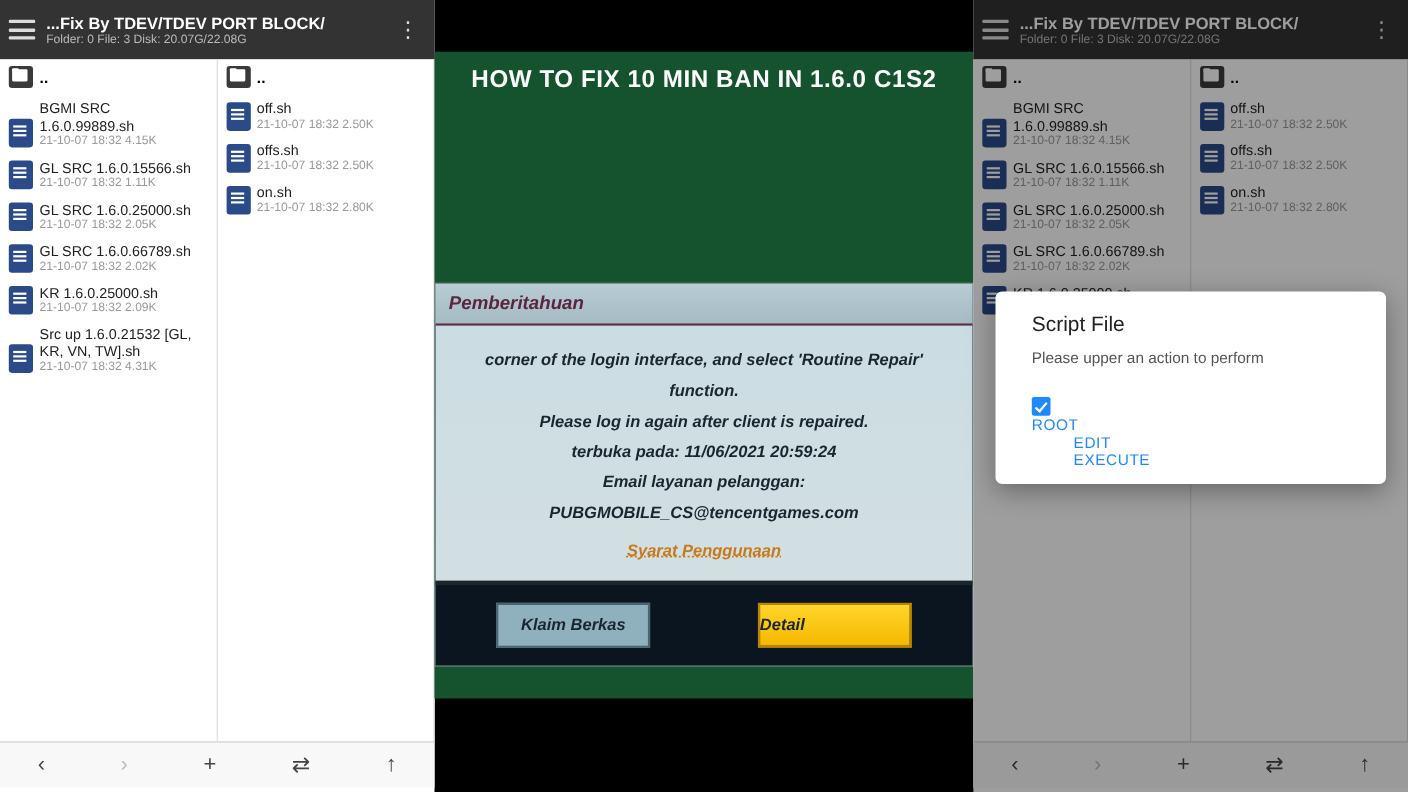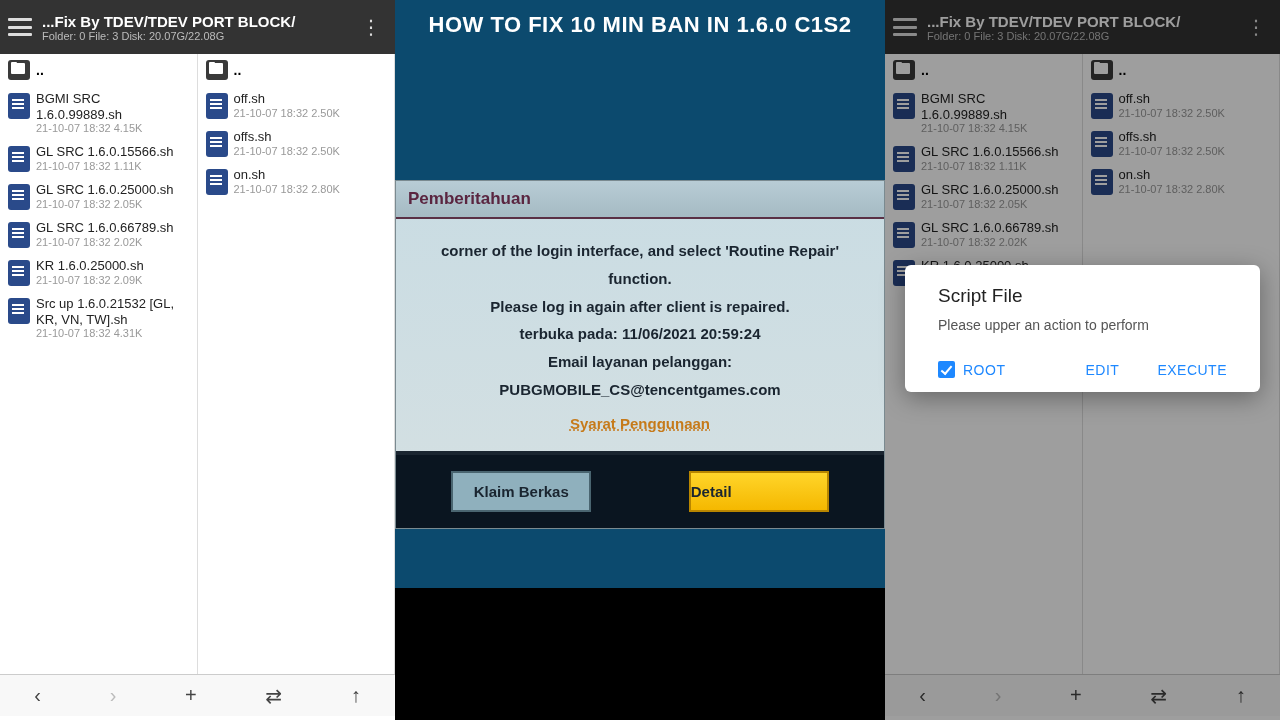--- a/index.html
+++ b/index.html
@@ -1,74 +1,74 @@
 <!DOCTYPE html>
 <html><head>
 <meta charset="utf-8">
 <style>
 * { margin: 0; padding: 0; box-sizing: border-box; font-family: Arial, sans-serif; }
 body { width: 1280px; height: 720px; display: flex; background: #000; overflow: hidden; }
 
 
 .panel { position: relative; }
 .left-panel { width: 395px; height: 720px; background: #fff; }
-.mid-panel { width: 490px; height: 588px; background: #0c4a6e; position: relative; }
+.mid-panel { width: 490px; height: 588px; background: #14532d; position: relative; margin-top: 47px; }
 .right-panel { width: 395px; height: 720px; background: #fff; position: relative; }
 
 
 .fm-header { background: #333; color: #fff; height: 54px; display: flex; align-items: center; padding: 0 8px; }
 .hamburger { width: 24px; height: 18px; display: flex; flex-direction: column; justify-content: space-between; margin-right: 10px; cursor: pointer; }
 .hamburger span { height: 3px; background: #ddd; border-radius: 1px; }
 .fm-title-wrap { flex: 1; }
 .fm-title { font-size: 15px; font-weight: bold; white-space: nowrap; overflow: hidden; text-overflow: ellipsis; }
 .fm-sub { font-size: 11px; color: #bbb; }
 .more-icon { font-size: 20px; color: #ddd; padding: 0 6px; cursor: pointer; }
 
 
 .fm-body { display: flex; height: 620px; background: #fff; }
 .fm-col { flex: 1; border-right: 1px solid #ddd; overflow: hidden; }
 .fm-updir { display: flex; align-items: center; padding: 6px 8px; gap: 6px; }
 .folder-ic { width: 22px; height: 20px; background: #3a3a3a; border-radius: 3px; position: relative; }
 .folder-ic::before { content: ""; position: absolute; top: 3px; left: 3px; width: 14px; height: 11px; background: #fff; border-radius: 1px; }
 .folder-ic::after { content: ""; position: absolute; top: 2px; left: 3px; width: 6px; height: 3px; background: #fff; border-radius: 1px 1px 0 0; }
 .updots { font-size: 14px; font-weight: bold; }
 
-.file-row { display: flex; align-items: flex-start; padding: 5px 8px; gap: 6px; cursor: pointer; }
+.file-row { display: flex; align-items: flex-end; padding: 5px 8px; gap: 6px; cursor: pointer; }
 .file-ic { width: 22px; height: 26px; background: #2a4a8a; border-radius: 3px; position: relative; flex-shrink: 0; margin-top: 2px; }
 .file-ic::after { content: ""; position: absolute; top: 6px; left: 4px; width: 12px; height: 2px; background: #fff; box-shadow: 0 4px 0 #fff, 0 8px 0 #fff; }
 .file-text { flex: 1; min-width: 0; }
 .file-name { font-size: 13px; color: #222; line-height: 1.2; }
 .file-meta { font-size: 11px; color: #999; }
 
 
 .fm-bottom { height: 42px; border-top: 1px solid #ccc; display: flex; align-items: center; justify-content: space-around; background: #f8f8f8; }
 .fm-bottom span { font-size: 20px; color: #444; cursor: pointer; }
 
 
 .mid-title { position: absolute; top: 12px; left: 0; right: 0; text-align: center; color: #fff; font-family: Impact, 'Arial Black', sans-serif; font-size: 22px; letter-spacing: 0.5px; font-weight: 900; }
 
-.notice-box { position: absolute; top: 180px; left: 0; right: 0; background: linear-gradient(#c9dce3, #d5e0e2); border: 1px solid #7a8a90; }
+.notice-box { position: absolute; top: 210px; left: 0; right: 0; background: linear-gradient(#c9dce3, #d5e0e2); border: 1px solid #7a8a90; font-style: italic; }
 .notice-head { background: linear-gradient(#b8ccd5, #a5bac3); padding: 8px 12px; border-bottom: 2px solid #5a3045; }
 .notice-head span { color: #5a2540; font-weight: bold; font-size: 17px; font-family: 'Arial Narrow', Arial; }
 .notice-body { padding: 18px 22px 14px; text-align: center; color: #1a2530; font-size: 15px; line-height: 1.85; font-family: 'Arial Narrow', Arial; font-weight: bold; }
 .notice-body .line { display: block; }
 .terms-link { color: #c67a1a; text-decoration: underline dotted; margin-top: 6px; display: inline-block; font-weight: bold; cursor: pointer; }
 
 .notice-btns { background: #0a1520; padding: 16px 30px; display: flex; justify-content: space-around; gap: 47px; border-top: 4px solid #1a2530; }
 .btn-klaim { flex: 0 0 140px; padding: 10px 0; background: #8fb0bd; border: 2px solid #4a6570; color: #1a2530; font-weight: bold; font-size: 15px; text-align: center; cursor: pointer; font-family: 'Arial Narrow', Arial; }
 .btn-detail { flex: 0 0 140px; padding: 10px 0; background: linear-gradient(#ffd52a, #f5b800); border: 2px solid #b88600; color: #1a2530; font-weight: bold; font-size: 15px; text-align: left; cursor: pointer; font-family: 'Arial Narrow', Arial; }
 
 
 .dim-overlay { position: absolute; inset: 0; background: rgba(0,0,0,0.38); pointer-events: none; }
 
 
 .dialog { position: absolute; top: 265px; left: 20px; right: 20px; background: #fff; border-radius: 6px; box-shadow: 0 6px 24px rgba(0,0,0,.35); padding: 20px 33px 14px; z-index: 10; }
 .dialog-title { font-size: 19px; font-weight: 500; color: #222; margin-bottom: 10px; }
 .dialog-msg { font-size: 14px; color: #555; margin-bottom: 28px; }
-.dialog-actions { display: flex; align-items: flex-end; }
+.dialog-actions { display: flex; align-items: flex-start; flex-direction: column; }
 .chk { width: 17px; height: 17px; background: #1e88ff; border-radius: 2px; position: relative; margin-right: 8px; }
 .chk::after { content: ""; position: absolute; left: 3px; top: 5px; width: 9px; height: 4px; border-left: 2px solid #fff; border-bottom: 2px solid #fff; transform: rotate(-50deg); }
 .root-lbl { color: #1e88ff; font-size: 14px; font-weight: 500; letter-spacing: .5px; }
 .spacer { flex: 1; }
 .dlg-btn { color: #1e88ff; font-size: 14px; font-weight: 500; letter-spacing: .5px; margin-left: 38px; cursor: pointer; }
 </style>
 </head>
 <body>
 
 <div class="panel left-panel">

